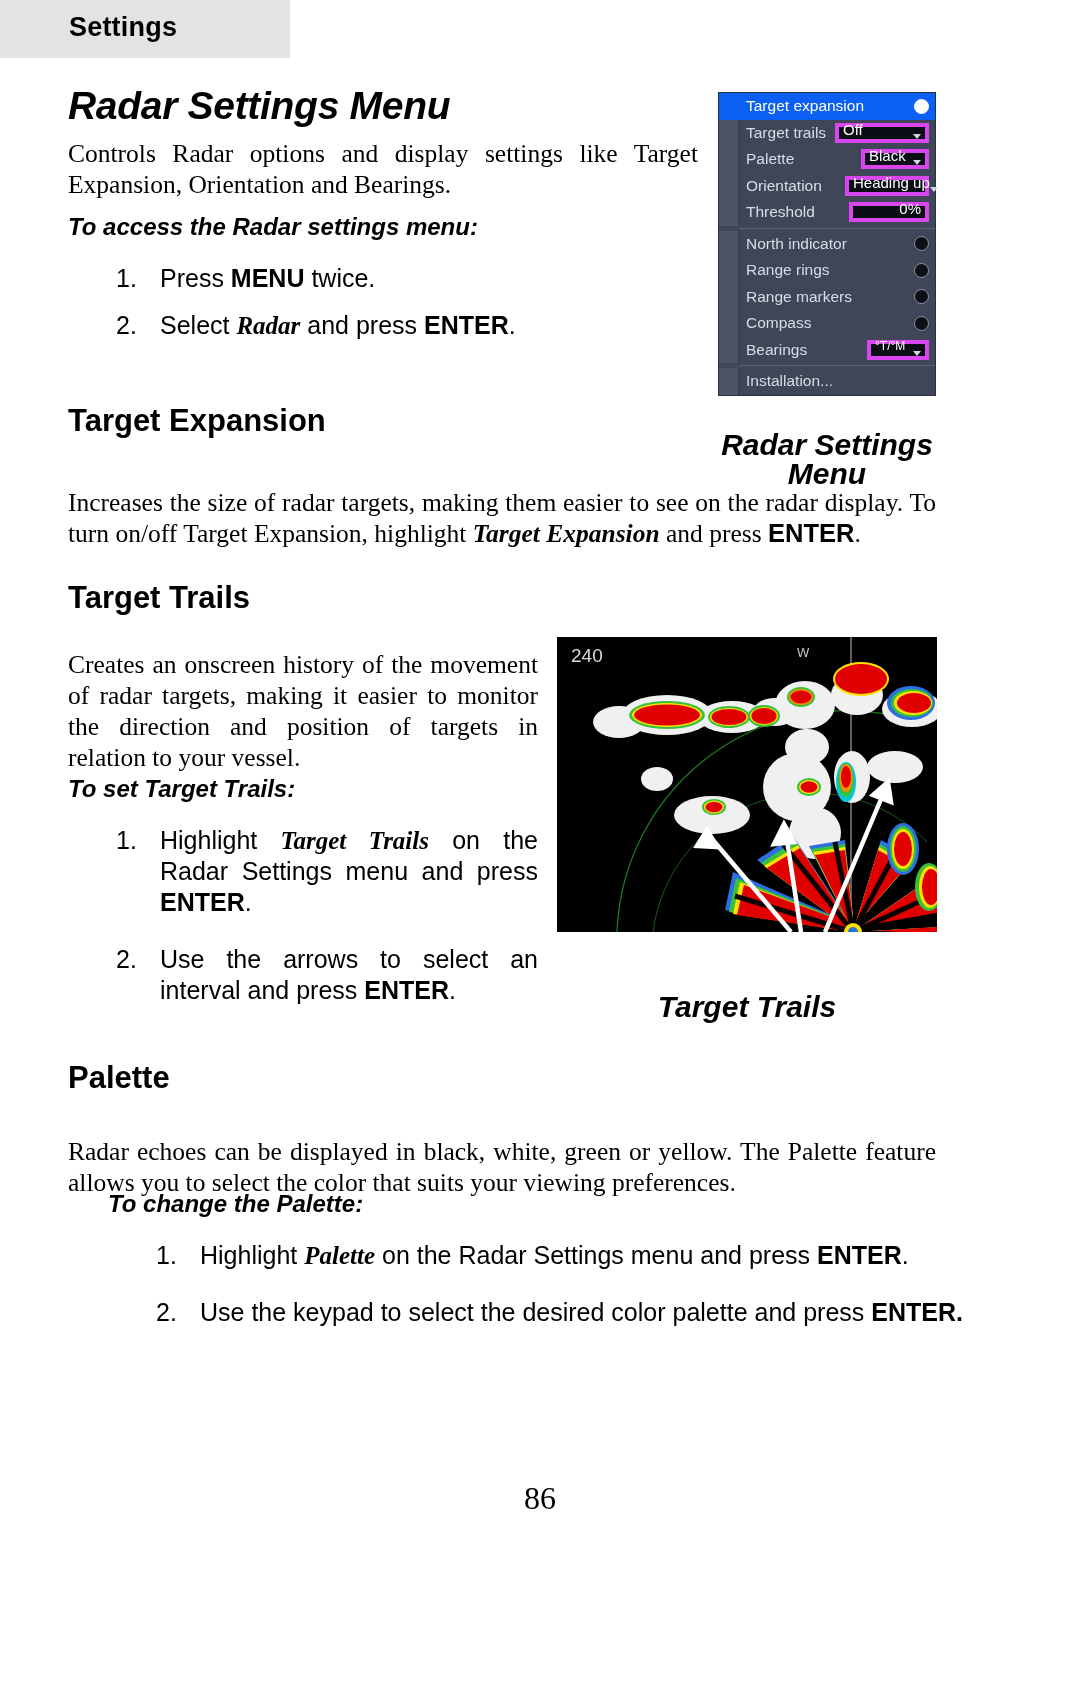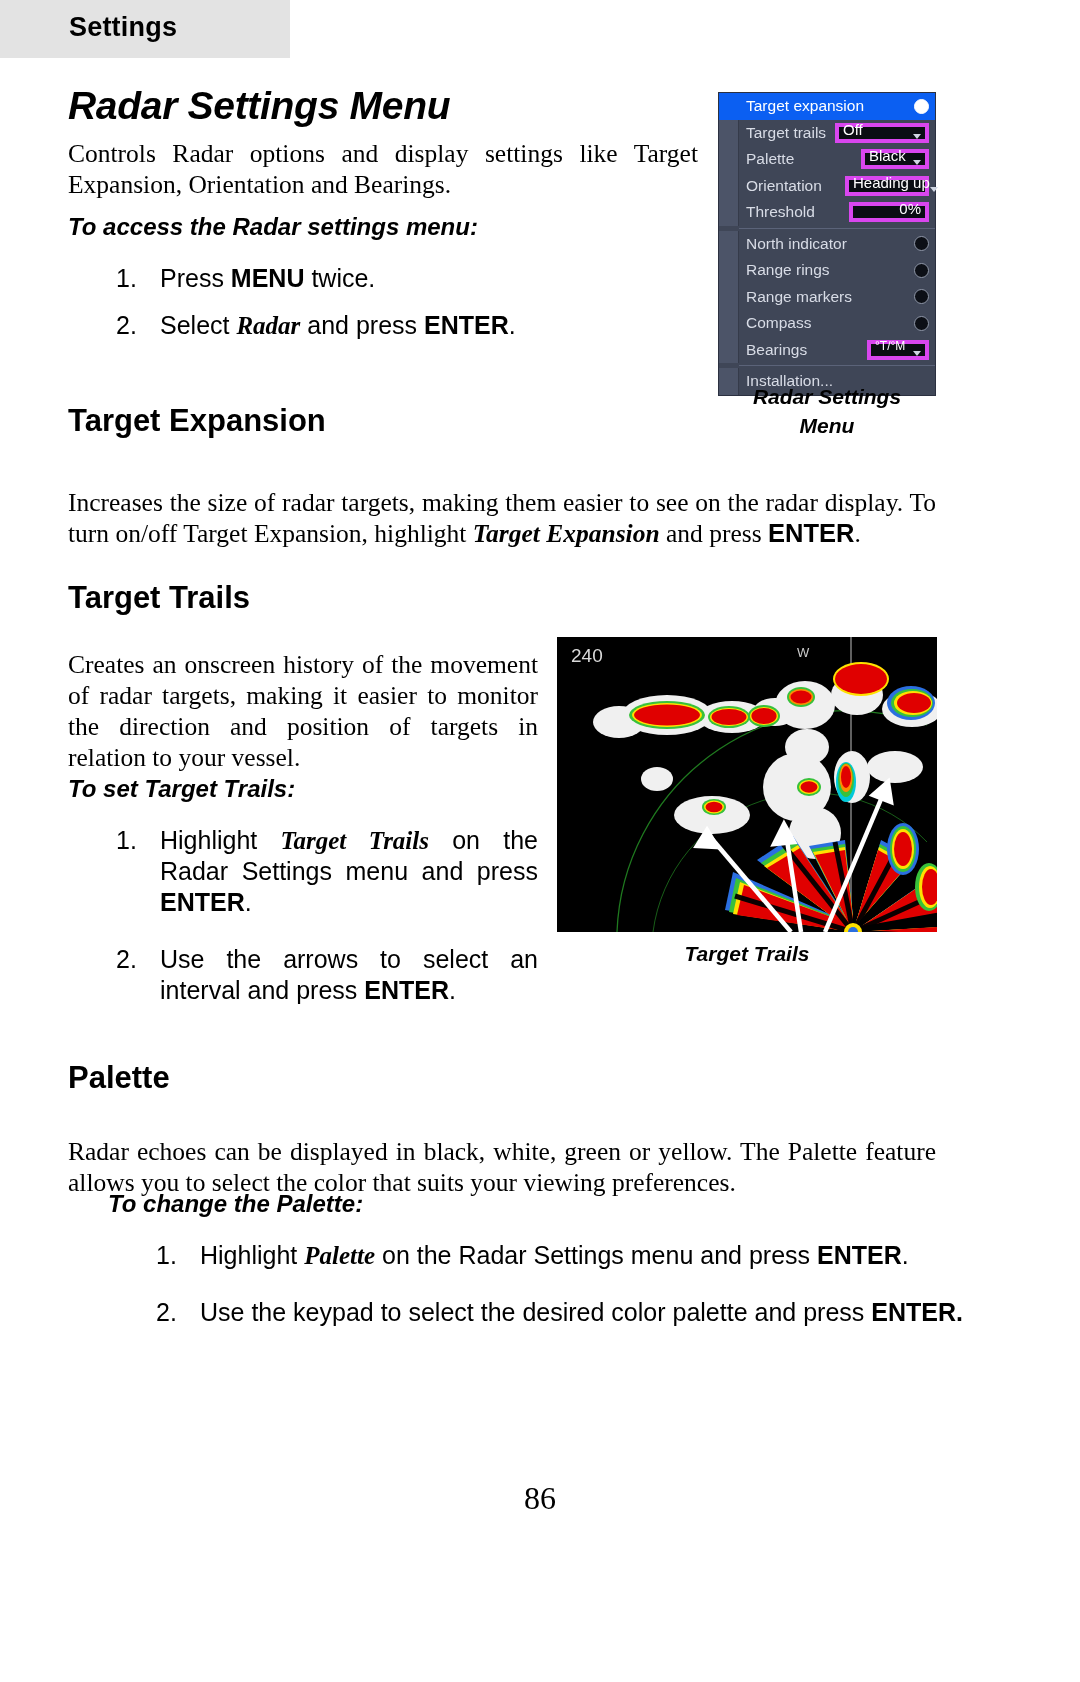--- a/index.html
+++ b/index.html
@@ -193,23 +193,24 @@
     margin: 2px 0 2px 20px;
   }
   .menu-row.last .rlabel { color:#d8dce6; }
 
   
   .caption {
     position: absolute;
     font-family: "Liberation Sans", sans-serif;
     font-style: italic;
     font-weight: bold;
-    font-size: 21px;
+    font-size: 30px;
     color: #000;
     text-align: center;
+    margin-top: 48px;
   }
 
   
   #radar-figure {
     position: absolute;
     left: 557px;
     top: 637px;
     width: 380px;
     height: 295px;
     background: #000;

